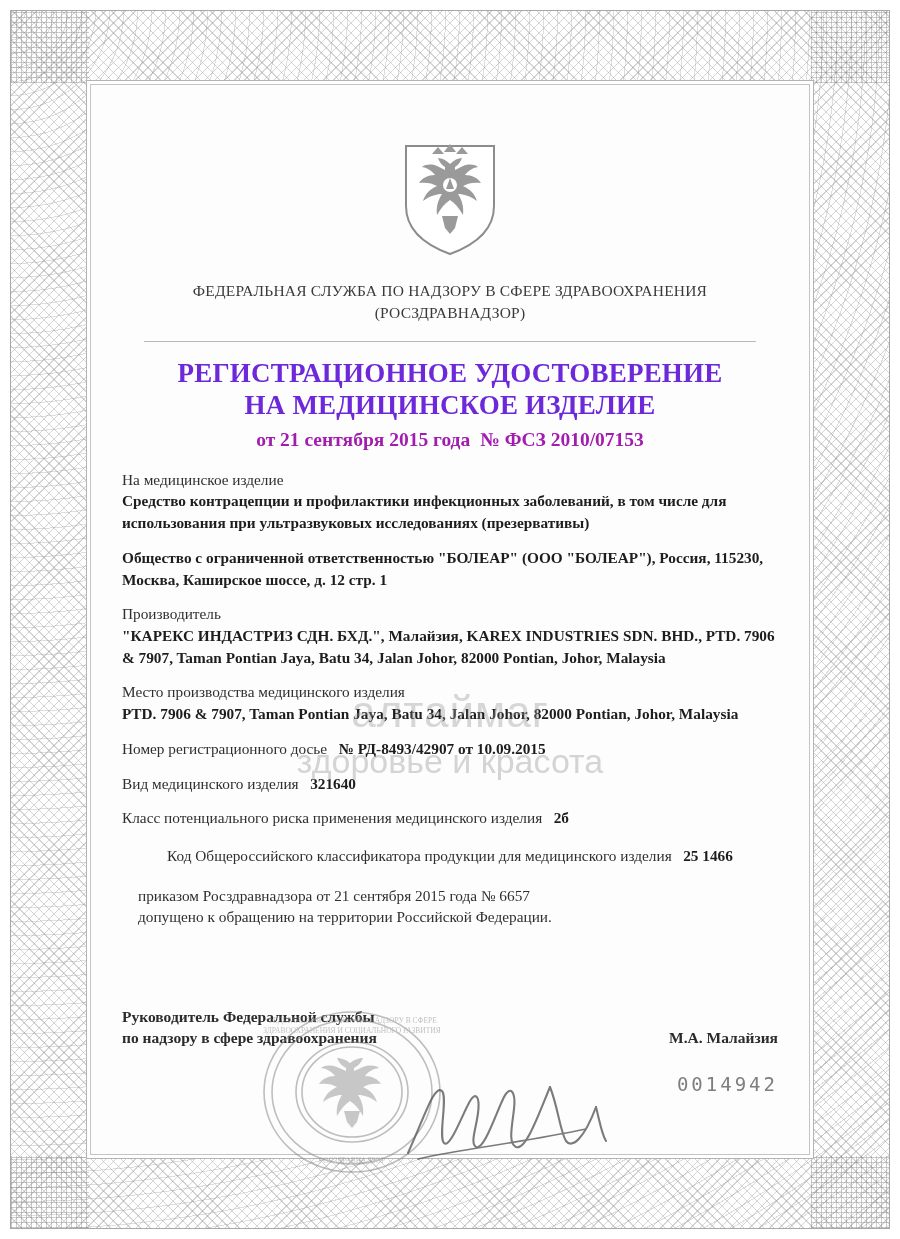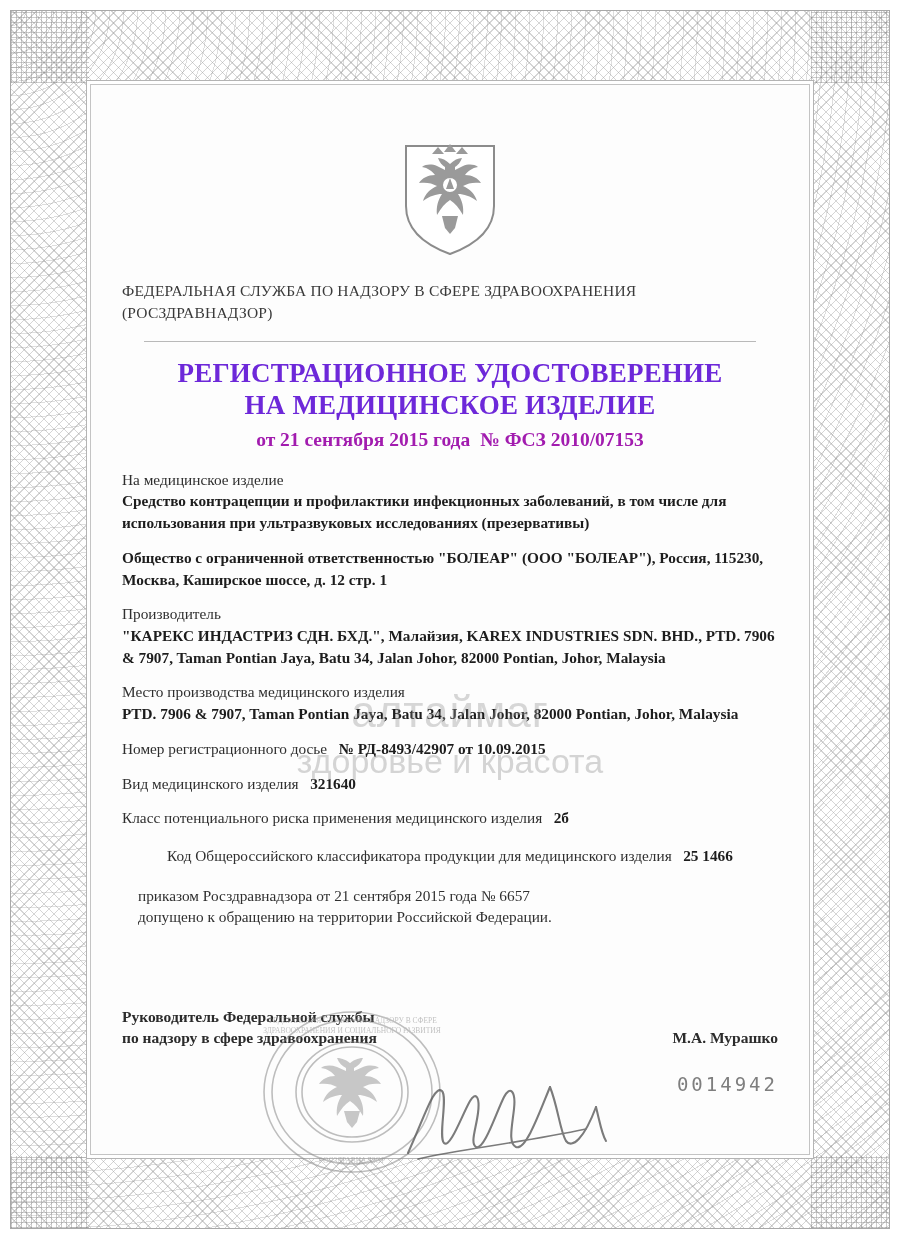--- a/index.html
+++ b/index.html
@@ -82,20 +82,21 @@
   .emblem-wrap {
     text-align: center;
     margin-top: 42px;
     margin-bottom: 18px;
   }
   .emblem {
     display: inline-block;
   }
 
   .agency {
+    text-align: center;
     font-size: 15.5px;
     letter-spacing: .2px;
     color: #3a3a3a;
     line-height: 1.45;
   }
   .agency .line2 { display: block; }
 
   .rule {
     height: 1px;
     background: #b9b9b9;
@@ -307,21 +308,21 @@
       </div>
 
     </div>
 
     <div class="signature-block">
       <div class="sign-row">
         <div class="sign-left">
           <div>Руководитель Федеральной службы</div>
           <div>по надзору в сфере здравоохранения</div>
         </div>
-        <div class="sign-name">М.А. Мурашко</div>
+        <div class="sign-name">М.А. Малайзия</div>
       </div>
       <div class="serial">0014942</div>
     </div>
 
   </div>
 
   <div class="stamp">
     <svg width="200" height="178" viewBox="0 0 200 178" aria-hidden="true">
       <g fill="none" stroke="#8a8a8a" stroke-width="1.6">
         <ellipse cx="100" cy="89" rx="88" ry="80"></ellipse>

